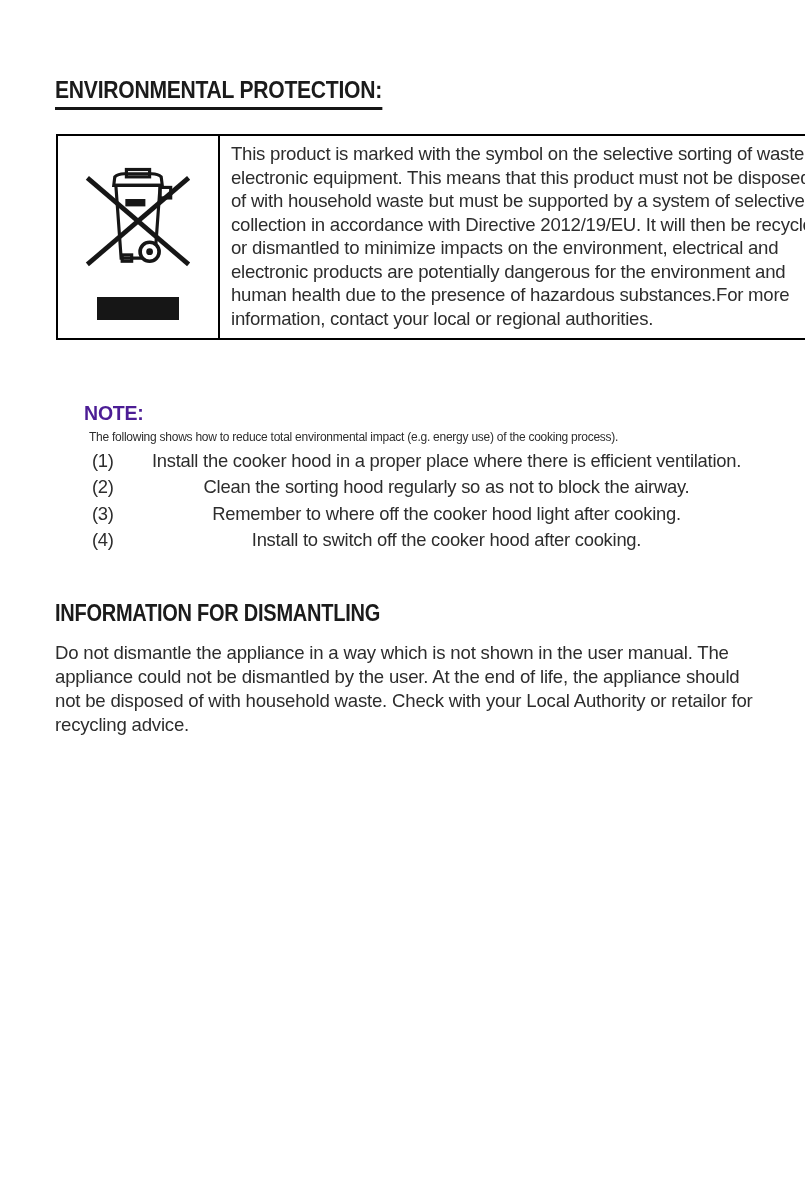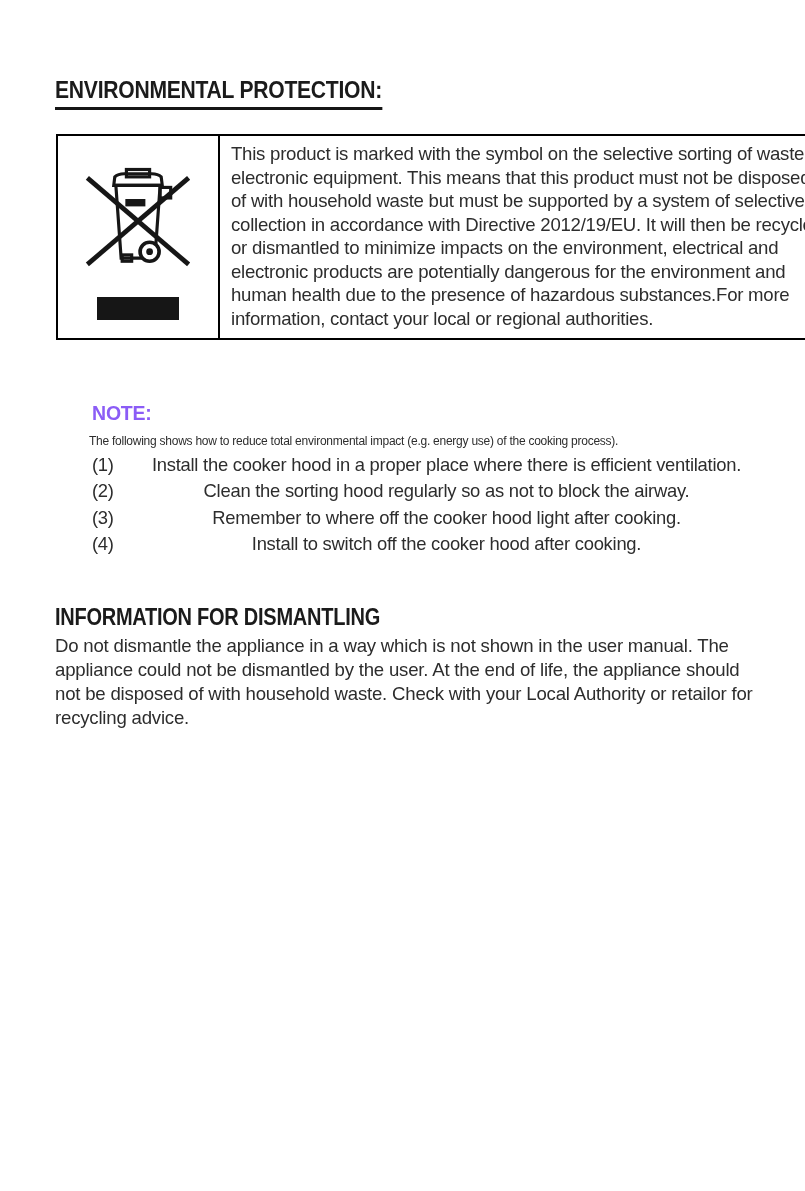--- a/index.html
+++ b/index.html
@@ -46,25 +46,25 @@
   .weee-cell-right{flex:1;padding:6px 8px 8px 11px;}
   .weee-cell-right p{
     margin:0;
     font-size:18.6px;
     line-height:1.265;
     letter-spacing:-0.25px;
     color:#2d2d2d;
   }
   .note{margin:62px 40px 0 84px;}
   .note h2{
-    margin:8px;
+    margin:0;
     font-size:19.5px;
     font-weight:800;
     letter-spacing:-0.2px;
-    color:#8b5cf6;
+    color:#4c1d95;
   }
   .note-intro{
     margin:4px 0 0 5px;
     font-size:12px;
     line-height:1.4;
     letter-spacing:-0.25px;
   }
   .note-list{margin:2px 0 0 8px;}
   .note-item{
     display:flex;
@@ -79,21 +79,21 @@
     margin:0;
     font-size:23px;
     font-weight:800;
     letter-spacing:-0.3px;
     color:#1b1b1b;
     transform:scaleX(0.87);
     transform-origin:left center;
     white-space:nowrap;
   }
   .dismantling p{
-    margin:3px 0 0;
+    margin:14px 0 0;
     font-size:18.6px;
     line-height:1.295;
     letter-spacing:-0.2px;
     color:#2d2d2d;
   }
 </style>
 </head>
 <body>
 
 <div class="page">

